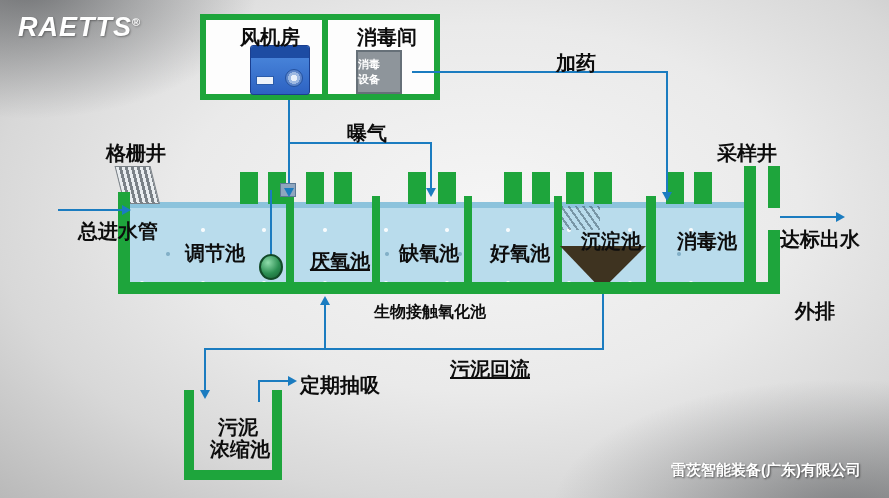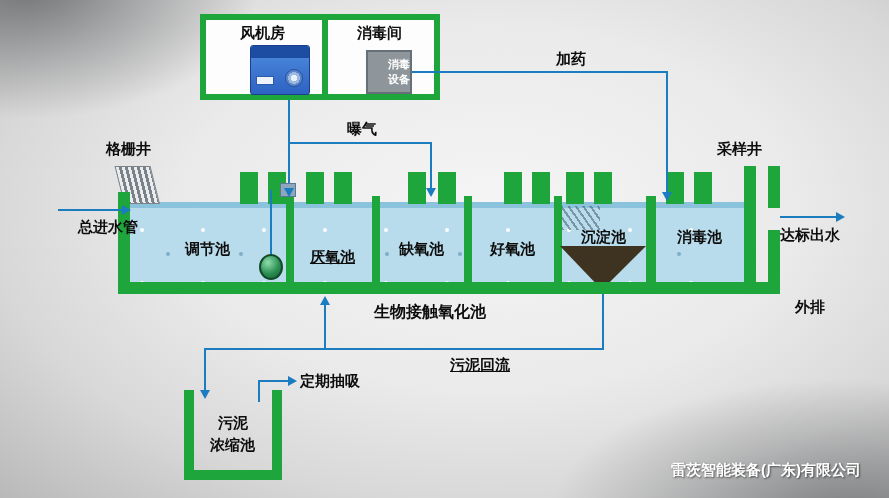--- a/index.html
+++ b/index.html
@@ -13,21 +13,21 @@
     content:""; position:absolute; left:-70px; top:-70px; width:330px; height:190px;
     background: radial-gradient(ellipse at 30% 30%, rgba(45,48,52,.55), rgba(45,48,52,0) 70%);
     z-index:0;
   }
   .canvas::after { 
     content:""; position:absolute; right:-80px; bottom:-70px; width:420px; height:190px;
     background: radial-gradient(ellipse at 70% 70%, rgba(45,48,52,.45), rgba(45,48,52,0) 70%);
     z-index:0;
   }
   .pipe { position:absolute; background:#1b7cc0; z-index:3; }
-  .lbl { position:absolute; color:#0d0d0d; font-weight:bold; font-size:15px; white-space:nowrap; z-index:6; }
+  .lbl { position:absolute; color:#0d0d0d; font-weight:bold; font-size:20px; white-space:nowrap; z-index:6; }
   .arr { position:absolute; width:0; height:0; z-index:4; }
   .arr-down  { border-left:5px solid transparent; border-right:5px solid transparent; border-top:9px solid #1b7cc0; }
   .arr-up    { border-left:5px solid transparent; border-right:5px solid transparent; border-bottom:9px solid #1b7cc0; }
   .arr-right { border-top:5px solid transparent; border-bottom:5px solid transparent; border-left:9px solid #1b7cc0; }
   .struct { position:absolute; background:#1ea53c; z-index:2; }
   .post { position:absolute; background:#1ea53c; width:18px; height:32px; top:172px; z-index:2; }
   .water {
     position:absolute; left:130px; top:202px; width:614px; height:80px; z-index:1;
     background-color:#b9dcec;
     background-image:
@@ -54,23 +54,23 @@
     border:1px solid #1b3f8f; border-radius:3px;
   }
   .blower .top { position:absolute; left:0; top:0; width:100%; height:12px; background:#1d4ca3; border-radius:3px 3px 0 0; }
   .blower .fan {
     position:absolute; right:6px; bottom:7px; width:18px; height:18px; border-radius:50%;
     background: radial-gradient(circle, #e8f0fa 0 3px, #9db9e2 3px 6px, #5d86c9 6px);
     border:1px solid #24529f;
   }
   .blower .plate { position:absolute; left:5px; bottom:9px; width:18px; height:9px; background:#eef3fa; border:1px solid #2b5cab; }
   .device-gray {
-    position:absolute; left:366px; top:50px; width:46px; height:44px; z-index:4;
+    position:absolute; left:356px; top:50px; width:46px; height:44px; z-index:4;
     background:#8e959b; border:2px solid #667078; color:#ffffff;
-    display:flex; flex-direction:column; align-items:flex-end; justify-content:center;
+    display:flex; flex-direction:column; align-items:flex-start; justify-content:center;
     font-size:11px; font-weight:bold; line-height:1.35;
   }
   .grate {
     position:absolute; left:124px; top:166px; width:36px; height:38px; z-index:2;
     transform: skewX(14deg); transform-origin: bottom left;
     background: repeating-linear-gradient(90deg, #e9edf0 0 3px, #7a8187 3px 6px);
     border:1px solid #7a8187;
   }
   .pump {
     position:absolute; left:259px; top:254px; width:24px; height:26px; z-index:3;
@@ -91,20 +91,23 @@
     position:absolute; right:28px; top:461px; z-index:6; color:#ffffff;
     font-size:15px; font-weight:bold; text-shadow:1px 1px 2px rgba(0,0,0,.55);
   }
   .thin-pipe { position:absolute; background:#1b7cc0; z-index:3; }
 </style>
 </head>
 <body>
 
 <div class="canvas">
 
+  <div class="logo">
+    <span>RAETTS</span><sup>®</sup>
+  </div>
 
   <div class="room-box"></div>
   <div class="room-divider"></div>
   <div class="lbl" style="left:240px; top:24px;">风机房</div>
   <div class="lbl" style="left:357px; top:24px;">消毒间</div>
 
   <div class="blower">
     <div class="top"></div>
     <div class="plate"></div>
     <div class="fan"></div>

